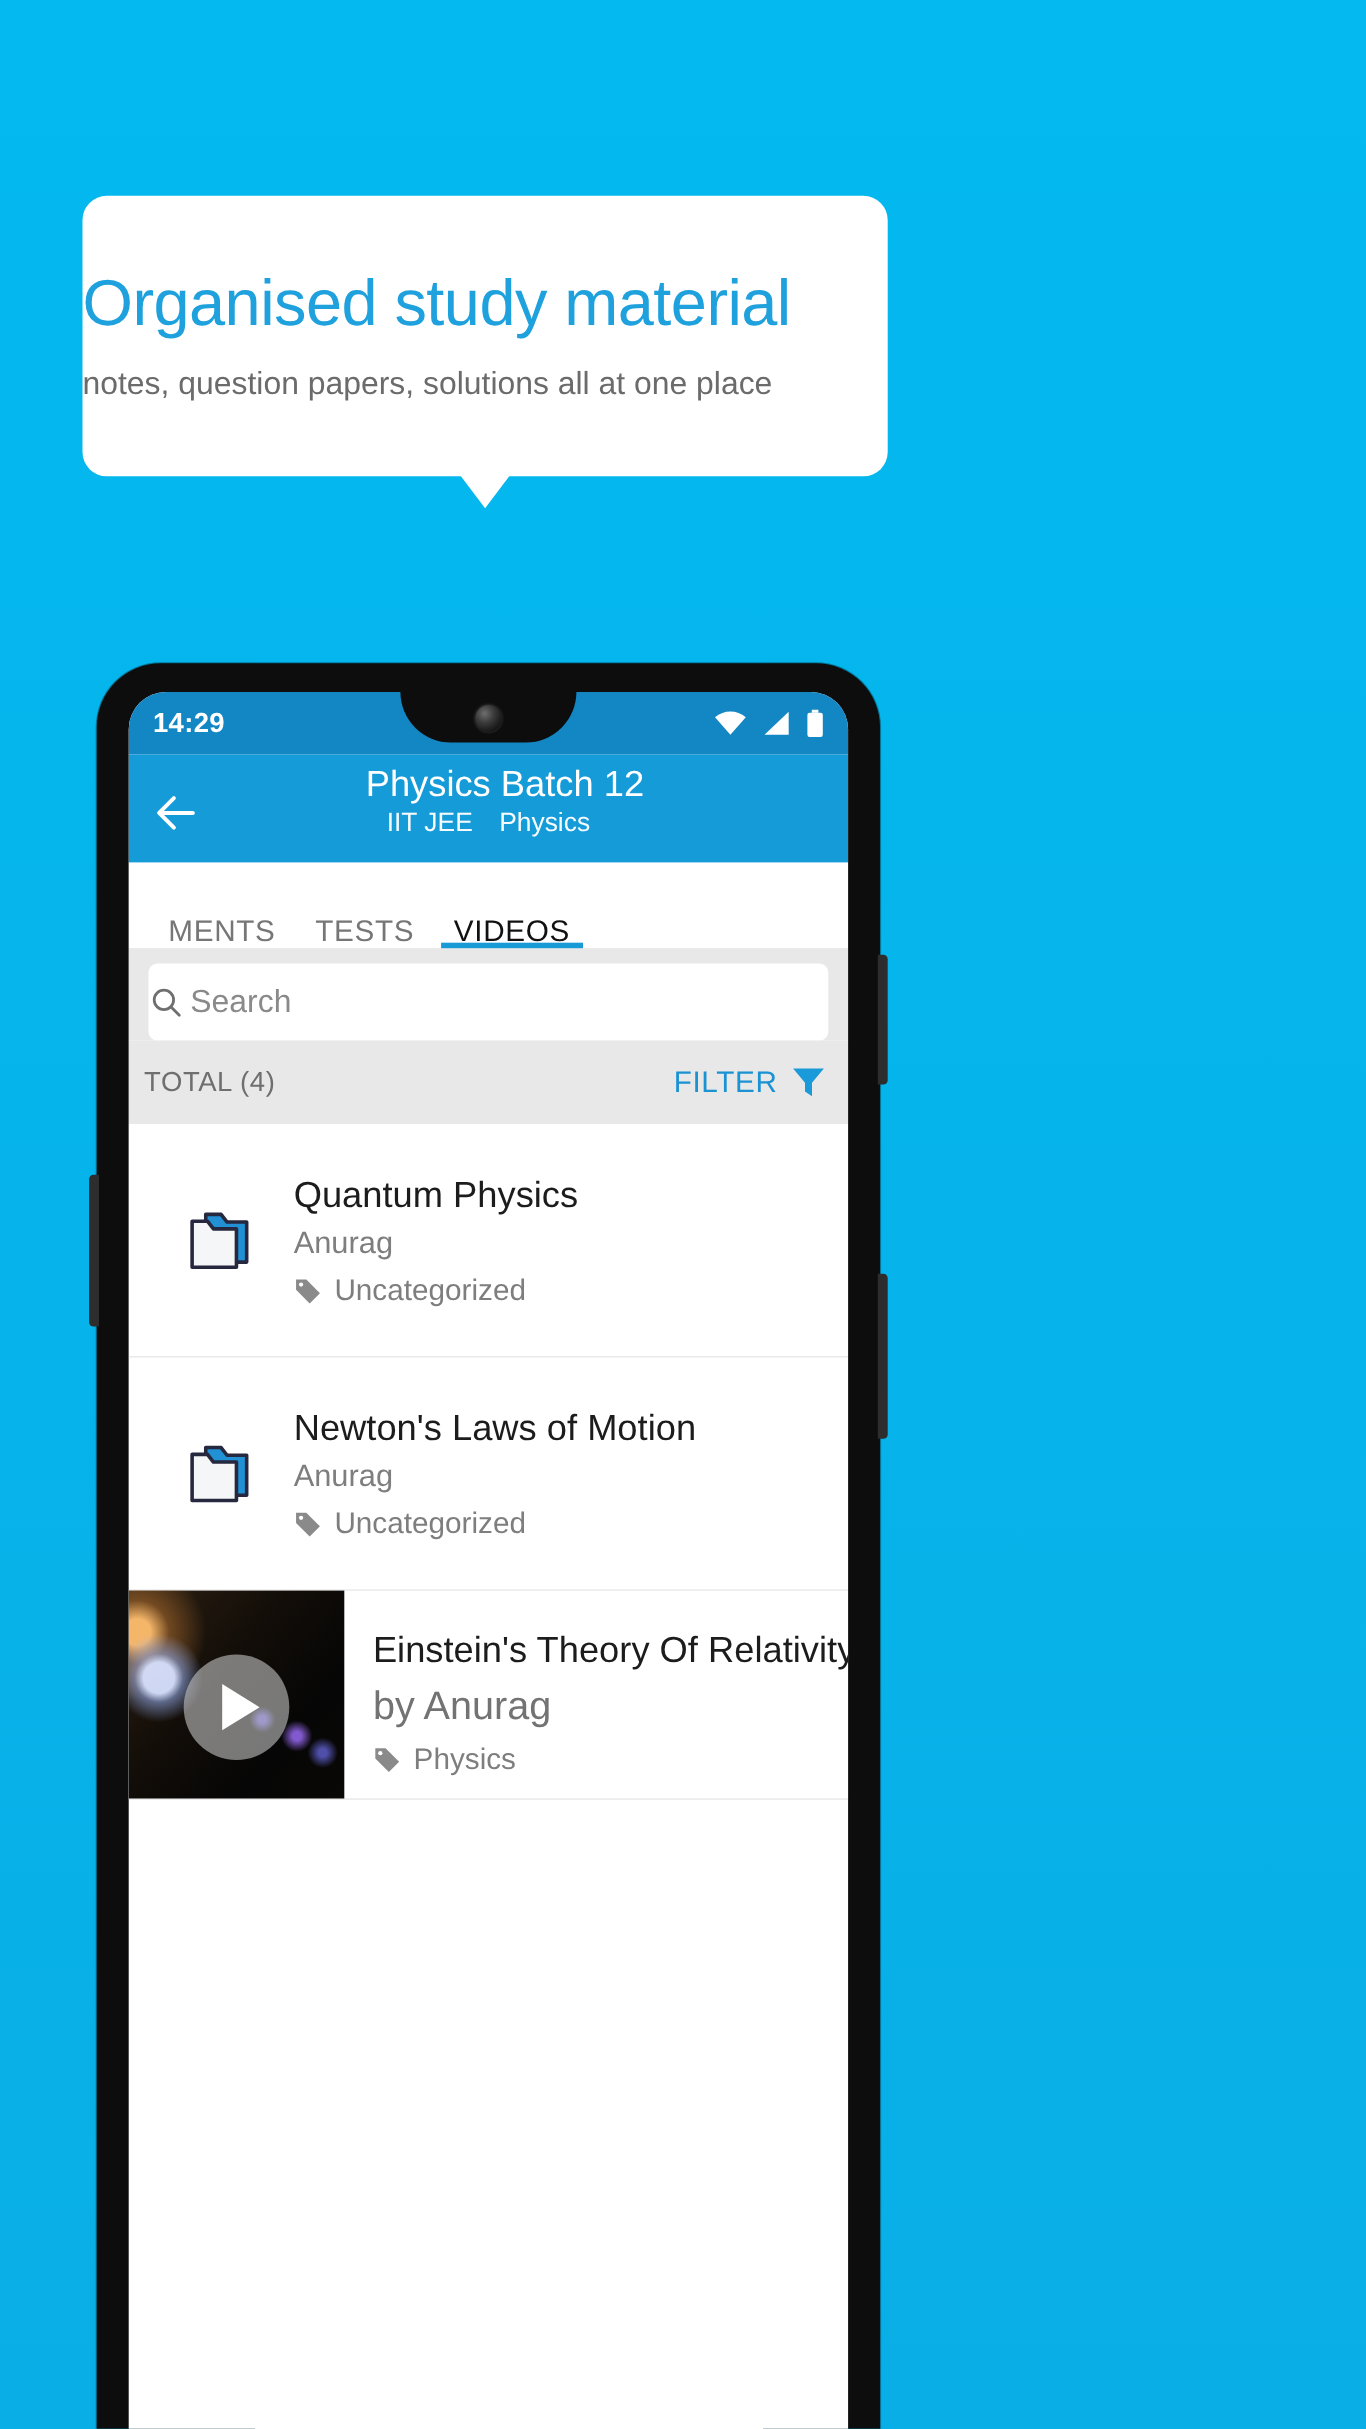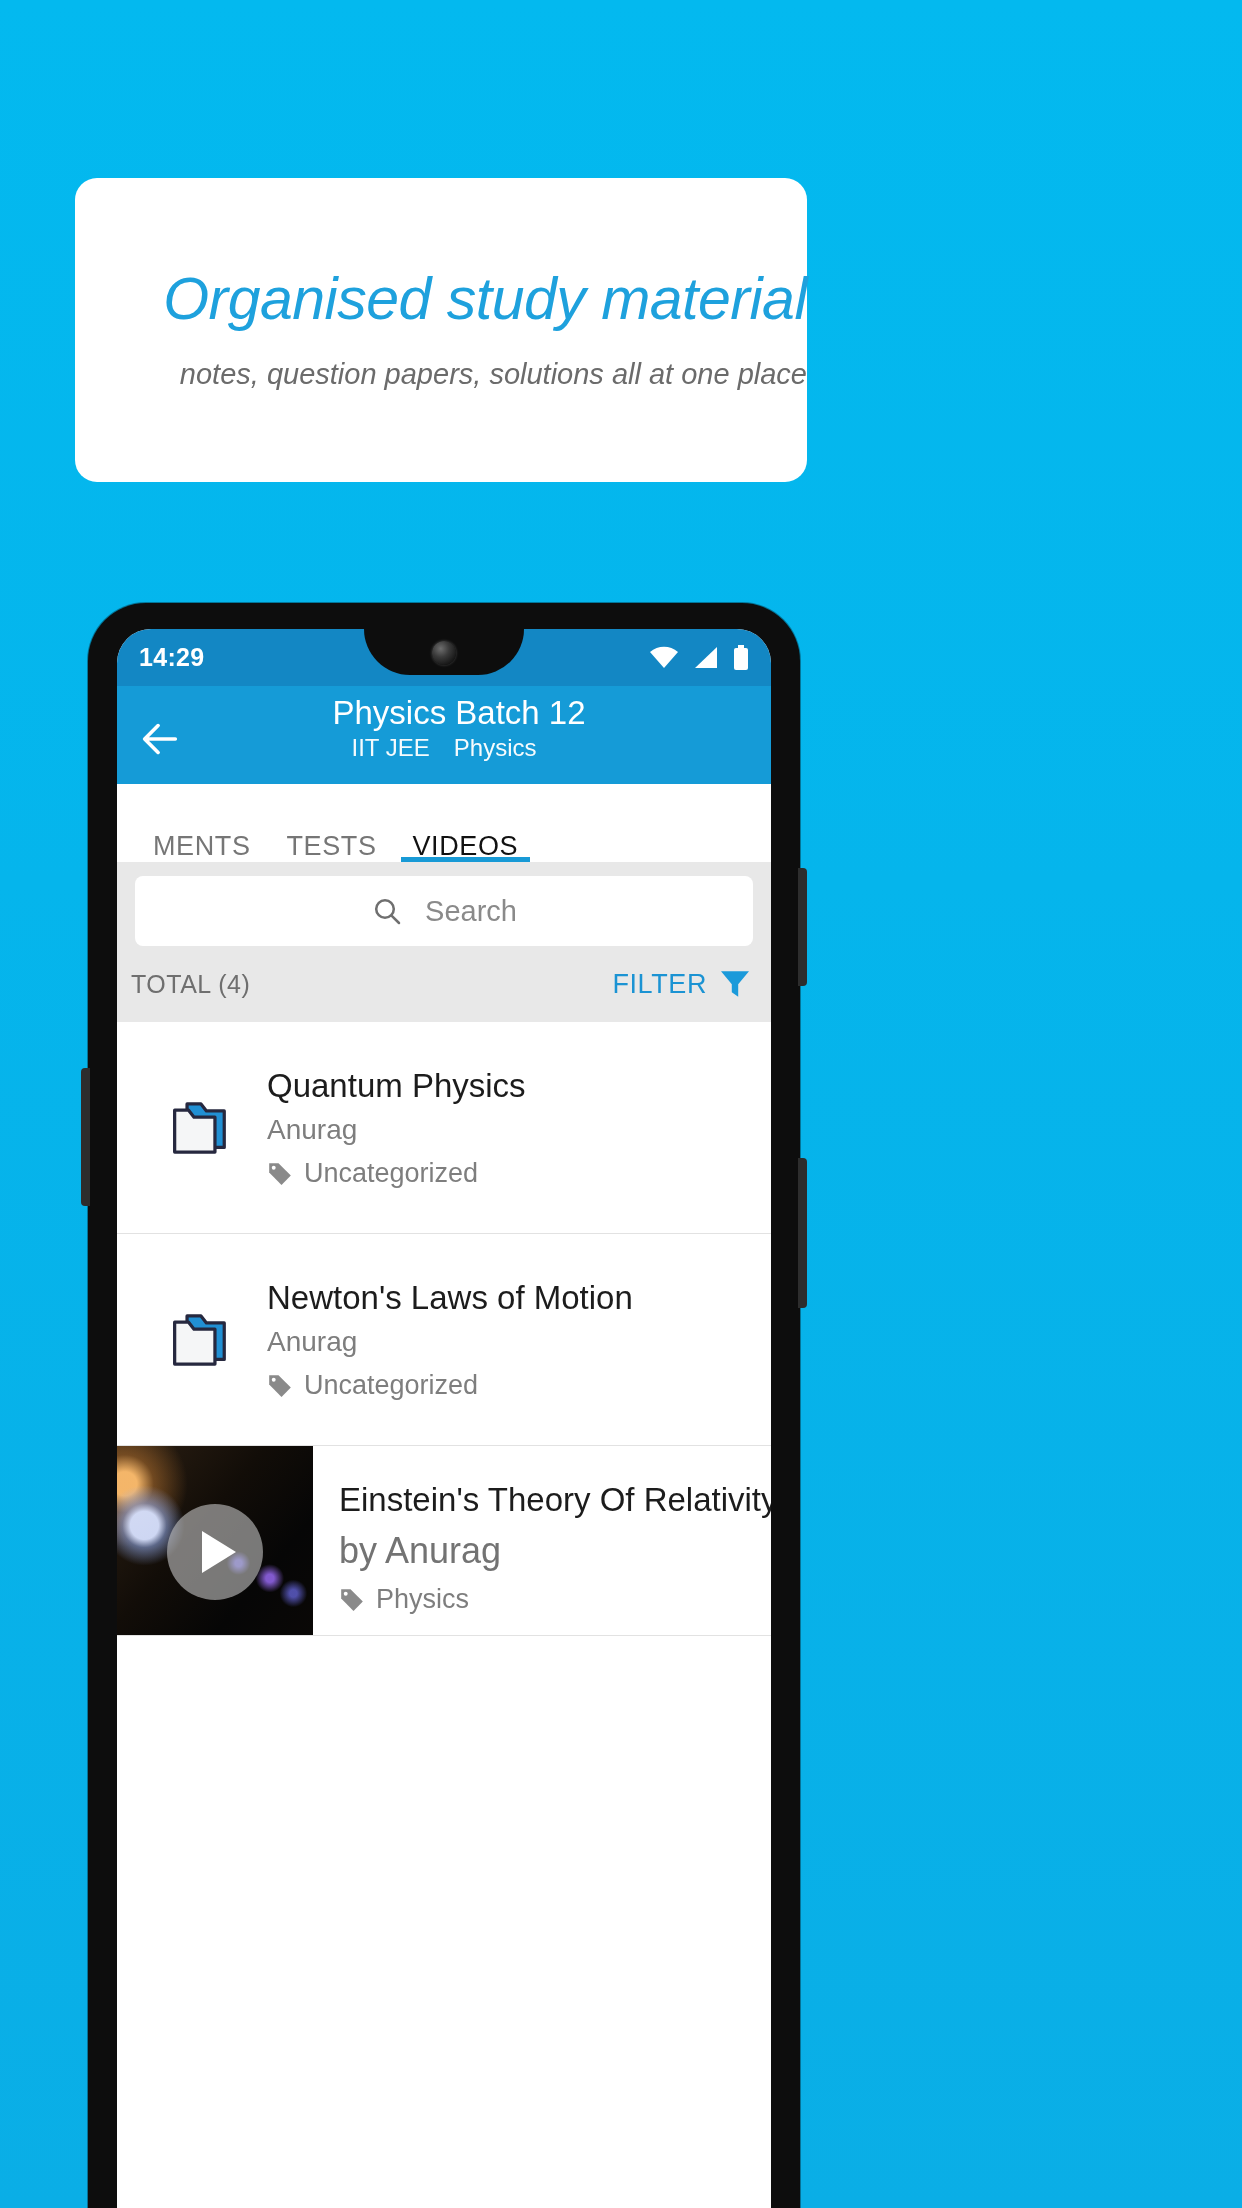--- a/index.html
+++ b/index.html
@@ -14,27 +14,26 @@
   
   #bg {
     position:absolute; inset:0;
     background:linear-gradient(180deg,#03b9ef 0%,#05b5ec 40%,#0aaee6 100%);
   }
 
   
   #promo-card {
     position:absolute;
     left:75px; top:178px;
-    width:732px; height:304px;
+    width:732px; height:255px;
     background:#ffffff;
     border-radius:22px;
     display:flex; flex-direction:column;
-    align-items:flex-end; justify-content:center;
+    align-items:flex-start; justify-content:center;
     z-index:3;
-    font-style:italic;
   }
   #promo-title {
     font-size:59px;
     font-weight:400;
     color:#1ea1dd;
     letter-spacing:-0.5px;
     line-height:1.05;
     white-space:nowrap;
   }
   #promo-sub {
@@ -184,22 +183,22 @@
   
   #search-zone {
     background:#e8e8e8;
     padding:14px 18px 0 18px;
   }
   #search-box {
     height:70px;
     background:#ffffff;
     border-radius:8px;
     display:flex; align-items:center;
-    justify-content:center;
-    gap:22px;
+    justify-content:flex-start;
+    gap:6px;
     cursor:text;
   }
   #search-icon { width:32px; height:32px; flex:0 0 auto; }
   #search-placeholder {
     font-size:29px;
     color:#8a8a8a;
   }
 
   
   #meta-row {

